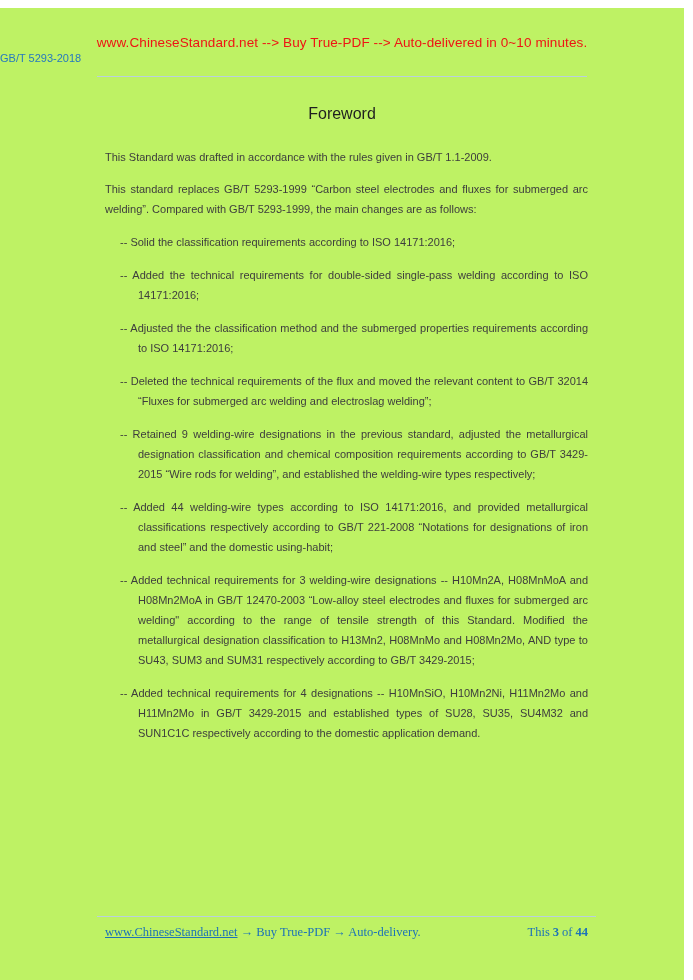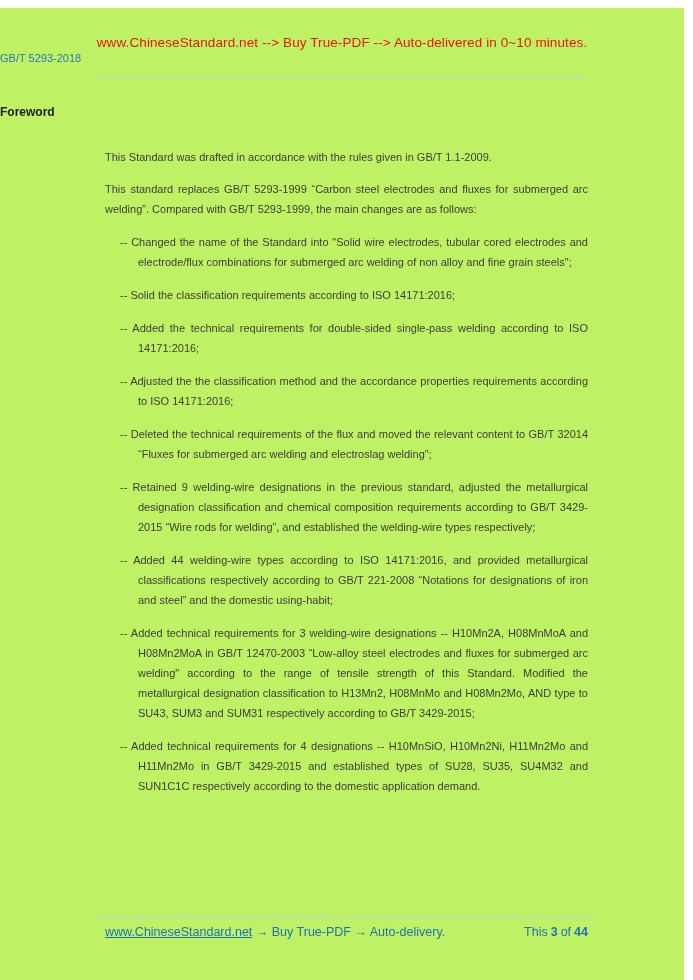--- a/index.html
+++ b/index.html
@@ -35,22 +35,23 @@
   }
   .top-rule {
     position: absolute;
     top: 68px; left: 97px;
     width: 490px; height: 0;
     border-top: 1px solid #b9d0de;
   }
   .doc-title {
     position: absolute;
     top: 97px; left: 0; right: 0;
-    font-size: 12px;
-    font-weight: bold;
+    text-align: center;
+    font-size: 16px;
+    font-weight: normal;
     color: #1f1f1f;
   }
   .content {
     position: absolute;
     top: 139px; left: 105px;
     width: 483px;
     font-size: 11px;
     line-height: 20px;
     color: #3d3d3d;
     text-align: justify;
@@ -75,20 +76,21 @@
   .footer {
     position: absolute;
     top: 914px; left: 105px;
     width: 483px;
     display: flex;
     justify-content: space-between;
     align-items: flex-start;
     font-size: 12.5px;
     line-height: 20px;
     color: #1c72b8;
+    font-family: Liberation Serif, serif;
   }
   .footer-left { white-space: nowrap; }
   .footer-link {
     color: #1c72b8;
     text-decoration: underline;
     cursor: pointer;
   }
   .footer-right { white-space: nowrap; }
   .footer-right .pg-num { font-weight: bold; margin: 0 3px; }
   .footer-right .pg-total { font-weight: bold; margin-left: 3px; }
@@ -106,24 +108,23 @@
 
   <div class="doc-title">Foreword</div>
 
   <div class="content">
 
     <div class="para">This Standard was drafted in accordance with the rules given in GB/T 1.1-2009.</div>
 
     <div class="para">This standard replaces GB/T 5293-1999 “Carbon steel electrodes and fluxes for submerged arc welding”. Compared with GB/T 5293-1999, the main changes are as follows:</div>
 
     <div class="bullets">
-      <div class="bullet"><span>--</span> <span>Changed the name of the Standard into "Solid wire electrodes, tubular cored electrodes and electrode/flux combinations for submerged arc welding of non alloy and fine grain steels";</span></div>
       <div class="bullet"><span>--</span> <span>Solid the classification requirements according to ISO 14171:2016;</span></div>
       <div class="bullet"><span>--</span> <span>Added the technical requirements for double-sided single-pass welding according to ISO 14171:2016;</span></div>
-      <div class="bullet"><span>--</span> <span>Adjusted the the classification method and the accordance properties requirements according to ISO 14171:2016;</span></div>
+      <div class="bullet"><span>--</span> <span>Adjusted the the classification method and the submerged properties requirements according to ISO 14171:2016;</span></div>
       <div class="bullet"><span>--</span> <span>Deleted the technical requirements of the flux and moved the relevant content to GB/T 32014 “Fluxes for submerged arc welding and electroslag welding”;</span></div>
       <div class="bullet"><span>--</span> <span>Retained 9 welding-wire designations in the previous standard, adjusted the metallurgical designation classification and chemical composition requirements according to GB/T 3429-2015 “Wire rods for welding”, and established the welding-wire types respectively;</span></div>
       <div class="bullet"><span>--</span> <span>Added 44 welding-wire types according to ISO 14171:2016, and provided metallurgical classifications respectively according to GB/T 221-2008 “Notations for designations of iron and steel” and the domestic using-habit;</span></div>
       <div class="bullet"><span>--</span> <span>Added technical requirements for 3 welding-wire designations -- H10Mn2A, H08MnMoA and H08Mn2MoA in GB/T 12470-2003 “Low-alloy steel electrodes and fluxes for submerged arc welding" according to the range of tensile strength of this Standard. Modified the metallurgical designation classification to H13Mn2, H08MnMo and H08Mn2Mo, AND type to SU43, SUM3 and SUM31 respectively according to GB/T 3429-2015;</span></div>
       <div class="bullet"><span>--</span> <span>Added technical requirements for 4 designations -- H10MnSiO, H10Mn2Ni, H11Mn2Mo and H11Mn2Mo in GB/T 3429-2015 and established types of SU28, SU35, SU4M32 and SUN1C1C respectively according to the domestic application demand.</span></div>
     </div>
 
   </div>
 
   <div class="footer-rule"></div>

